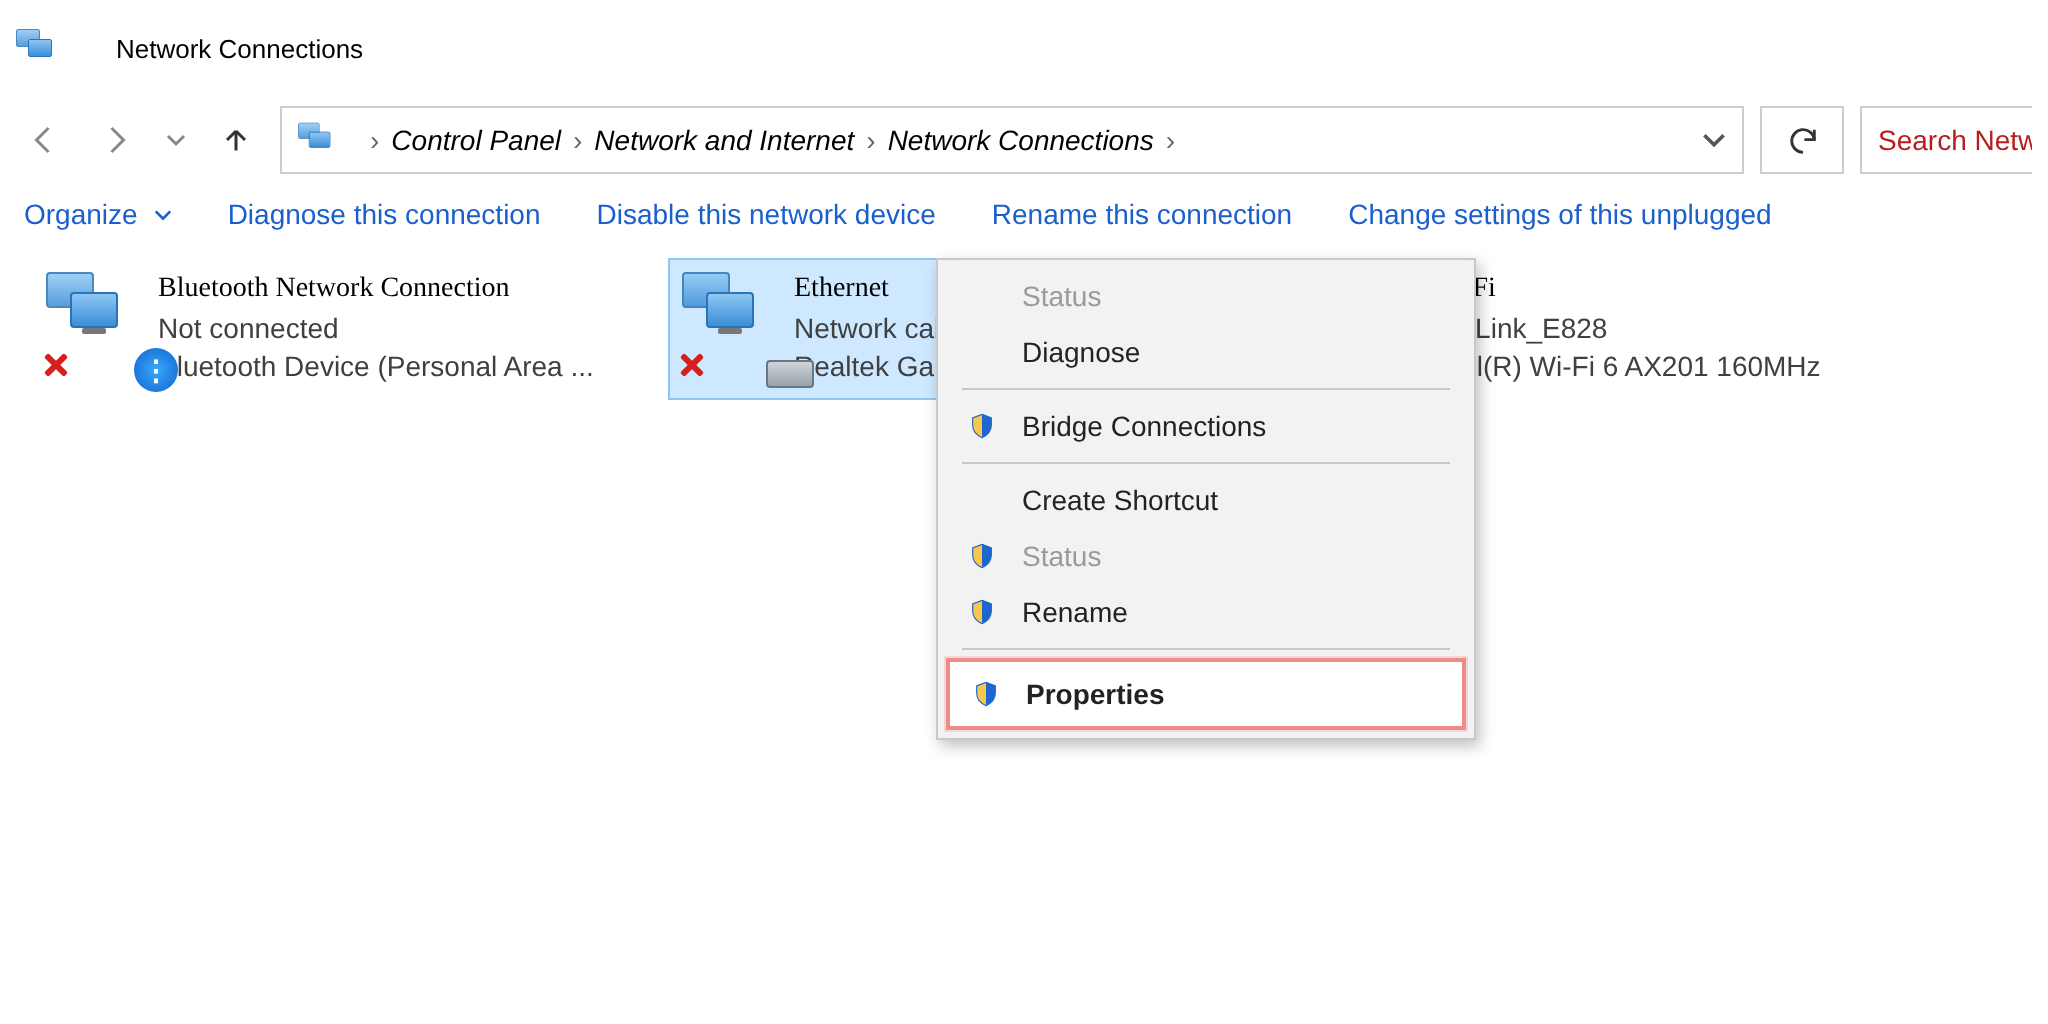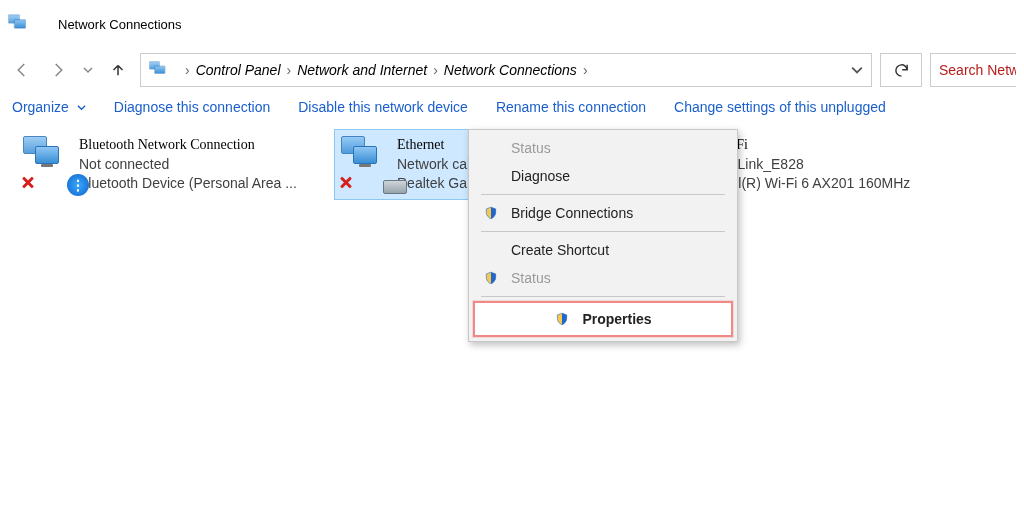--- a/index.html
+++ b/index.html
@@ -28,21 +28,21 @@
   .conn .big-icon { width: 56px; height: 52px; position: relative; flex-shrink: 0; }
   .conn .txt { font-size: 14px; line-height: 1.35; }
   .conn .txt .l1 { color: #000; font-family: Liberation Serif, serif; }
   .conn .txt .l2, .conn .txt .l3 { color: #404040; white-space: nowrap; overflow: hidden; text-overflow: ellipsis; max-width: 240px; }
 
   .ctx-menu { position: absolute; left: 468px; top: 6px; width: 270px; background: #f2f2f2; border: 1px solid #c8c8c8; box-shadow: 2px 3px 7px rgba(0,0,0,0.25); font-size: 14px; padding: 4px 0; }
   .ctx-item { display: flex; align-items: center; padding: 6px 14px 6px 14px; gap: 12px; color: #222; }
   .ctx-item.disabled { color: #9a9a9a; }
   .ctx-item .shield { width: 16px; display: flex; justify-content: center; }
   .ctx-sep { height: 1px; background: #c8c8c8; margin: 4px 12px; }
-  .ctx-item.hl { background: #fff; border: 2px solid #ef8a86; margin: 2px 4px 0 4px; padding: 8px 10px 8px 10px; font-weight: 700; box-shadow: 0 0 0 1px rgba(239,138,134,0.25); justify-content: center; }
+  .ctx-item.hl { background: #fff; border: 2px solid #ef8a86; margin: 2px 4px 0 4px; padding: 8px 10px 8px 10px; font-weight: 700; box-shadow: 0 0 0 1px rgba(239,138,134,0.25); }
 
   
   .monitor-pair { position: relative; width: 42px; height: 34px; }
   .monitor-pair .m { position: absolute; width: 24px; height: 18px; background: linear-gradient(#8ec7f4,#3a8fd6); border: 1px solid #2b73b7; border-radius: 2px; }
   .monitor-pair .m.back { left: 0; top: 0; opacity: 0.85; }
   .monitor-pair .m.front { left: 12px; top: 10px; }
   .monitor-pair .stand { position: absolute; left: 18px; top: 28px; width: 12px; height: 3px; background: #777; border-radius: 1px; }
   .red-x { position: absolute; left: -4px; bottom: -4px; width: 18px; height: 18px; }
   .red-x::before, .red-x::after { content: ""; position: absolute; left: 2px; top: 7px; width: 14px; height: 3px; background: #d61f1f; border-radius: 1px; }
   .red-x::before { transform: rotate(45deg); }
@@ -222,20 +222,29 @@
       </div>
       <div class="ctx-item disabled">
         <span class="shield">
           <svg width="14" height="14" viewBox="0 0 24 24">
             <path d="M12 2l8 3v6c0 5-3.5 9-8 11-4.5-2-8-6-8-11V5l8-3z" fill="#f7c84b" stroke="#1e66d0" stroke-width="1"></path>
             <path d="M12 2l8 3v6c0 5-3.5 9-8 11V2z" fill="#1e66d0"></path>
           </svg>
         </span>
         <span>Status</span>
       </div>
+      <div class="ctx-item">
+        <span class="shield">
+          <svg width="14" height="14" viewBox="0 0 24 24">
+            <path d="M12 2l8 3v6c0 5-3.5 9-8 11-4.5-2-8-6-8-11V5l8-3z" fill="#f7c84b" stroke="#1e66d0" stroke-width="1"></path>
+            <path d="M12 2l8 3v6c0 5-3.5 9-8 11V2z" fill="#1e66d0"></path>
+          </svg>
+        </span>
+        <span>Rename</span>
+      </div>
       <div class="ctx-sep"></div>
       <div class="ctx-item hl">
         <span class="shield">
           <svg width="14" height="14" viewBox="0 0 24 24">
             <path d="M12 2l8 3v6c0 5-3.5 9-8 11-4.5-2-8-6-8-11V5l8-3z" fill="#f7c84b" stroke="#1e66d0" stroke-width="1"></path>
             <path d="M12 2l8 3v6c0 5-3.5 9-8 11V2z" fill="#1e66d0"></path>
           </svg>
         </span>
         <span>Properties</span>
       </div>

